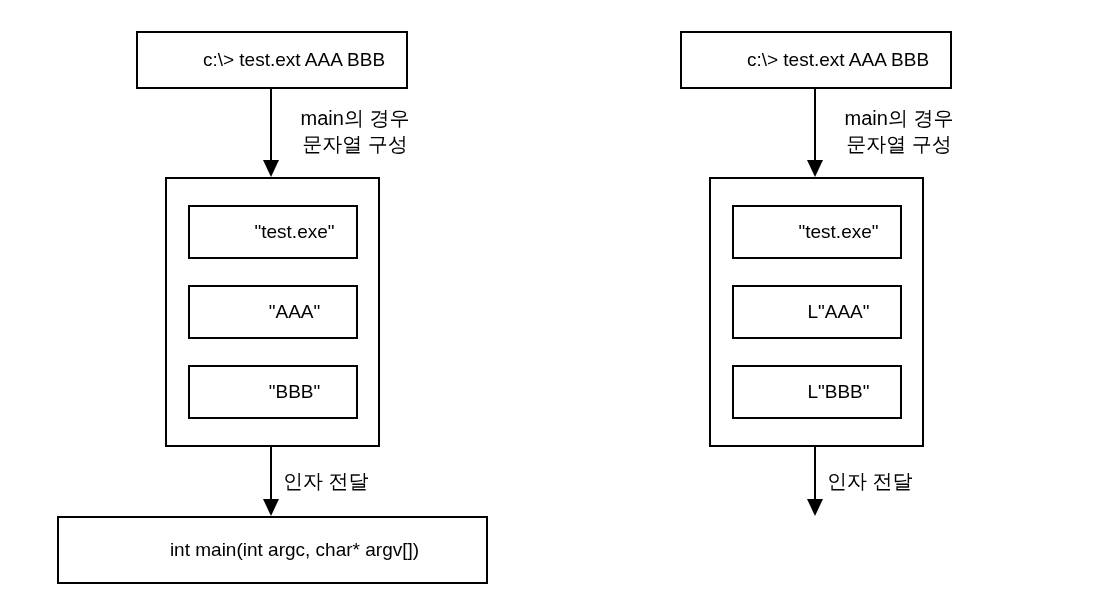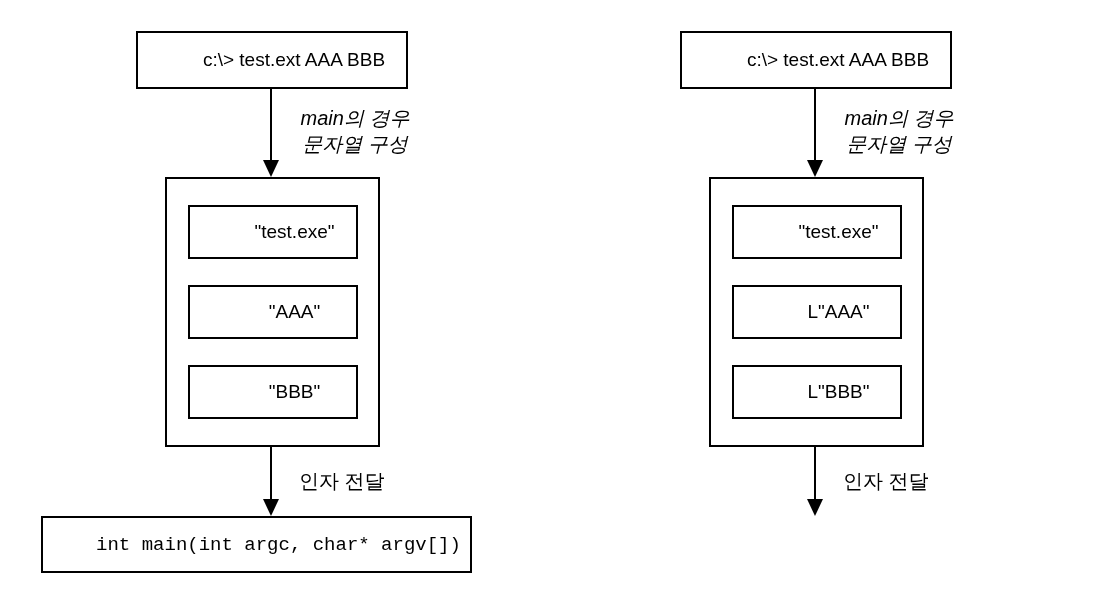--- a/index.html
+++ b/index.html
@@ -57,24 +57,23 @@
     flex-direction: column;
     justify-content: space-evenly;
     align-items: center;
   }
   .string-box {
     position: static;
     width: 170px; height: 54px;
     font-size: 19px;
   }
   .fn-box {
-    left: 41px; top: 516px;
-    width: 431px; height: 57px;
+    left: 57px; top: 516px;
+    width: 431px; height: 68px;
     font-size: 19px;
-    font-family: Liberation Mono, monospace;
   }
   .vline {
     position: absolute;
     width: 2px;
     background: var(--stroke);
     left: 270px;
   }
   .arrow1-line { top: 89px;  height: 84px; }
   .arrow2-line { top: 447px; height: 56px; }
   .arrowhead {
@@ -90,24 +89,23 @@
   .arrow-label {
     position: absolute;
     font-size: 20px;
     line-height: 26px;
     white-space: nowrap;
   }
   .label1 {
     left: 280px; top: 105px;
     width: 150px;
     text-align: center;
-    font-style: italic;
   }
   .label2 {
-    left: 283px; top: 468px; margin-left: 16px;
+    left: 283px; top: 468px;
   }
 </style>
 </head>
 <body>
 
 <div class="canvas">
 
   <div class="column col-left">
     <div class="box cmd-box">
       <span>c:\&gt; test.ext AAA BBB</span>

